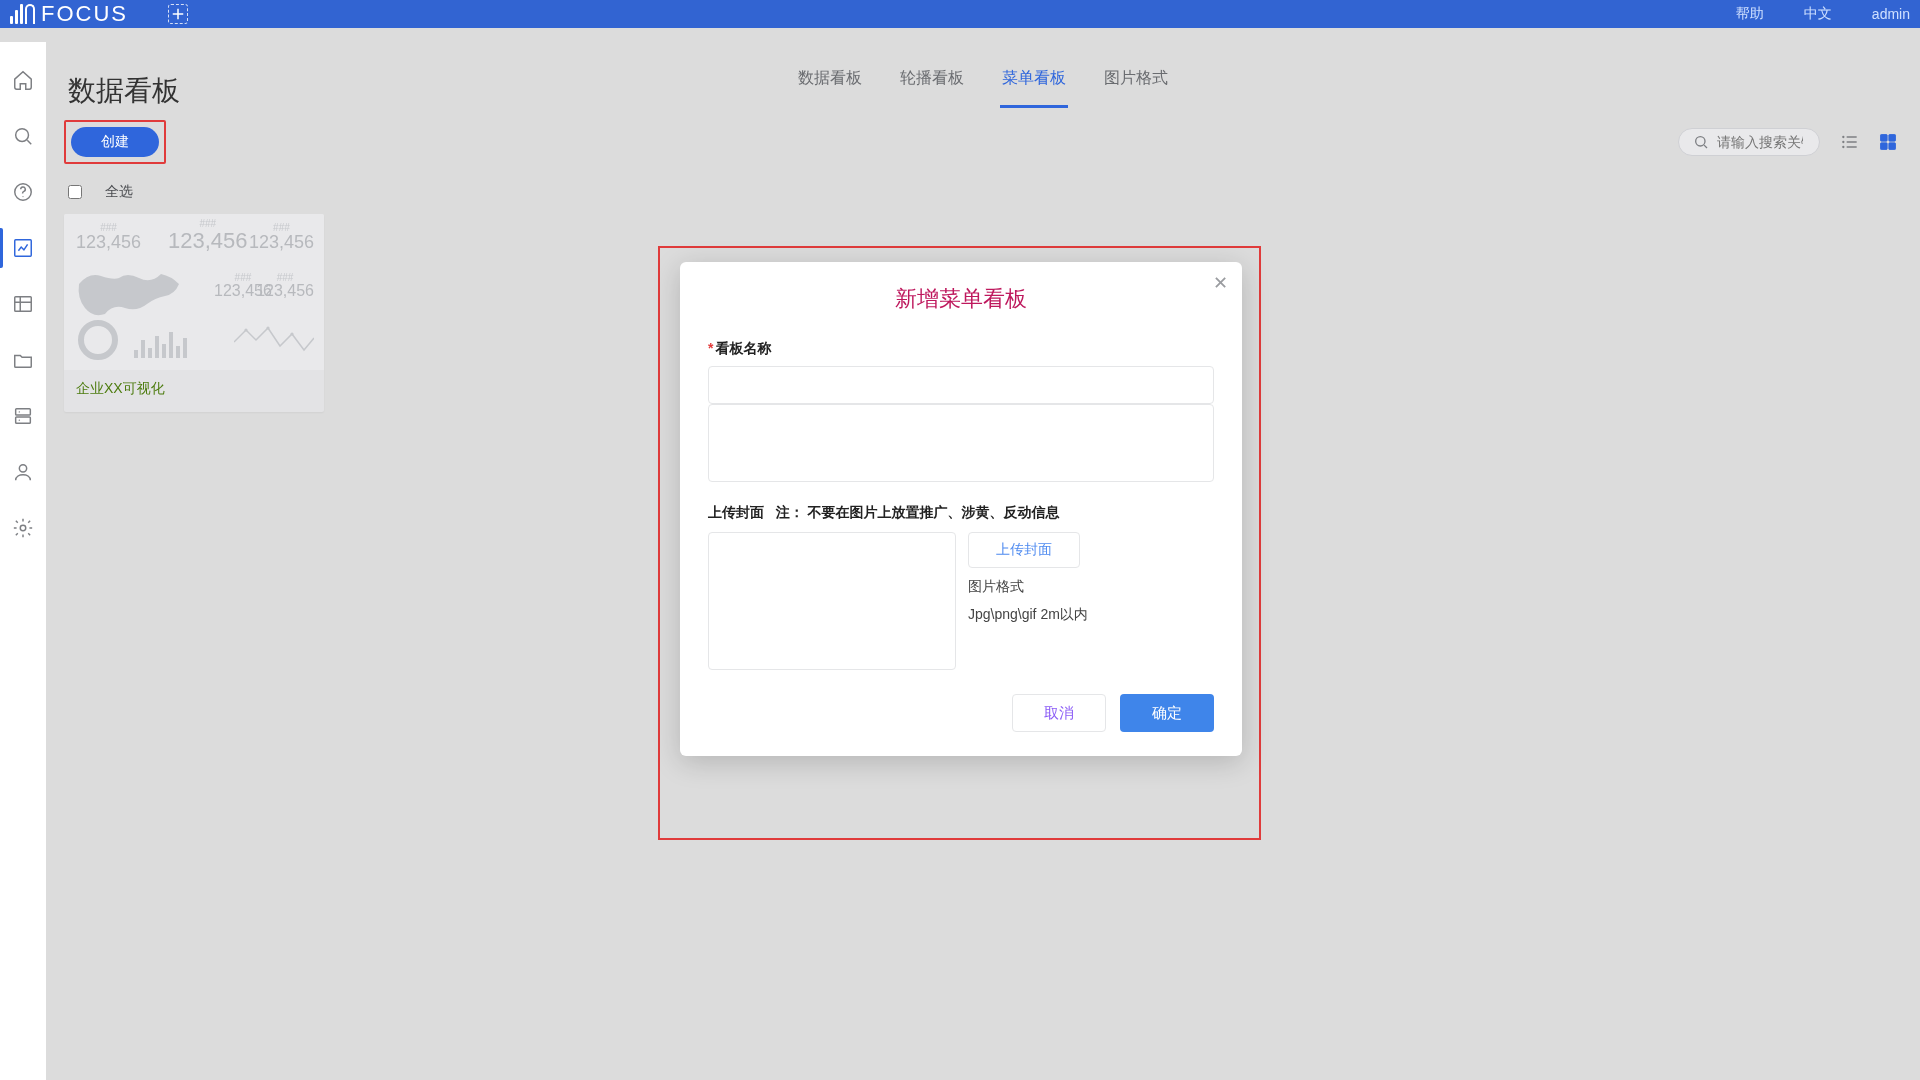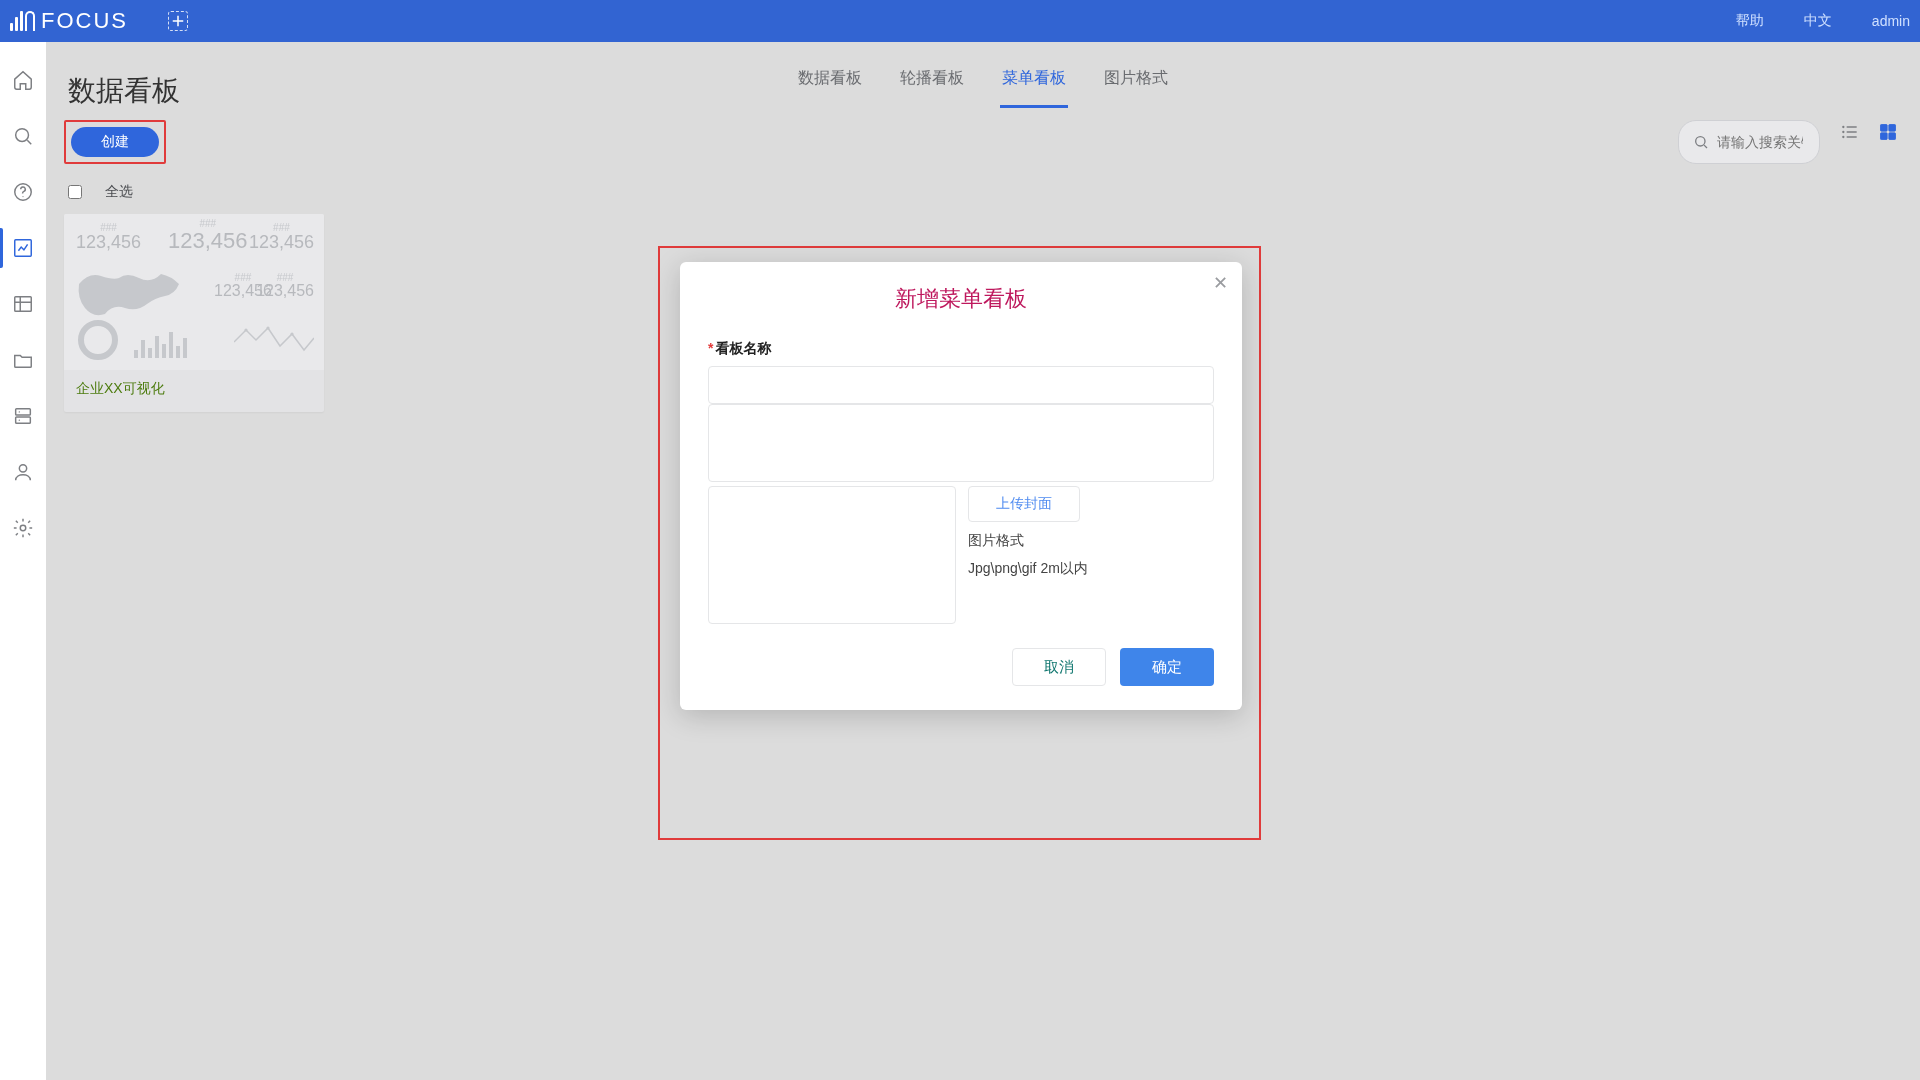--- a/index.html
+++ b/index.html
@@ -9,21 +9,21 @@
     --txt:#333;
     --muted:#8d8f93;
     --border:#e5e6e8;
     --bg:#dcdcdc;
     --white:#ffffff;
     --hl:#e03b3b;
   }
   *{box-sizing:border-box;font-family:"Helvetica Neue",Arial,"PingFang SC","Microsoft YaHei",sans-serif;}
   html,body{margin:0;padding:0;width:1920px;height:1080px;background:var(--bg);overflow:hidden;color:var(--txt);}
   
-  .topbar{position:absolute;left:0;top:0;width:100%;height:42px;background:var(--blue);display:flex;align-items:center;color:#fff;padding:0 10px;}
+  .topbar{position:absolute;left:0;top:0;width:100%;height:28px;background:var(--blue);display:flex;align-items:center;color:#fff;padding:0 10px;}
   .topbar .logo{display:flex;align-items:center;gap:6px;font-size:22px;letter-spacing:2px;font-weight:500;}
   .logo-mark{display:inline-flex;gap:2px;align-items:flex-end;height:20px;}
   .logo-mark span{display:inline-block;width:3px;background:#fff;border-radius:1px;}
   .logo-mark span:nth-child(1){height:8px;}
   .logo-mark span:nth-child(2){height:14px;}
   .logo-mark span:nth-child(3){height:20px;}
   .logo-mark span:nth-child(4){height:20px;background:transparent;border:2px solid #fff;width:10px;border-radius:10px 10px 0 0 ;height:20px;border-bottom:none;}
   .topbar .add-btn{margin-left:40px;width:20px;height:20px;border:1px dashed rgba(255,255,255,.8);border-radius:3px;display:flex;align-items:center;justify-content:center;color:#fff;font-size:14px;cursor:pointer;}
   .topbar .spacer{flex:1;}
   .topbar .link{color:#cfe0ff;font-size:14px;margin-left:40px;cursor:pointer;}
@@ -34,21 +34,21 @@
   .leftnav .nico.active::before{content:"";position:absolute;left:0;top:8px;bottom:8px;width:3px;background:var(--blue2);border-radius:0 2px 2px 0;}
   .leftnav svg{width:22px;height:22px;stroke:currentColor;fill:none;stroke-width:1.6;}
   
   .page{position:absolute;left:46px;top:42px;right:0;bottom:0;padding:24px 18px 0 18px;}
   .page-title{font-size:28px;color:#333;margin:6px 0 10px 4px;}
   
   .tabs{position:absolute;top:18px;left:0;right:0;display:flex;justify-content:center;gap:34px;}
   .tab{font-size:16px;color:#6a6c70;padding:8px 2px 16px;cursor:pointer;border-bottom:3px solid transparent;}
   .tab.active{color:var(--blue2);border-bottom-color:var(--blue2);}
   
-  .toolrow{margin-top:10px;display:flex;}
+  .toolrow{margin-top:10px;display:flex;align-items:center;}
   .create-wrap{border:2px solid var(--hl);padding:5px;border-radius:2px;}
   .create-btn{background:var(--blue2);color:#fff;border:none;border-radius:16px;padding:6px 30px;font-size:14px;cursor:pointer;}
   .toolrow .spacer{flex:1;}
   .searchbox{display:flex;align-items:center;border:1px solid #cfd0d4;border-radius:18px;background:#e9e9eb;padding:4px 14px;color:#9a9ca0;min-width:130px;}
   .searchbox svg{width:16px;height:16px;stroke:#7d7f83;fill:none;stroke-width:2;margin-right:6px;}
   .searchbox input{border:none;background:transparent;outline:none;font-size:14px;color:#555;width:90px;}
   .view-toggle{display:flex;gap:10px;margin-left:16px;}
   .vbtn{width:28px;height:24px;display:flex;align-items:center;justify-content:center;color:#7d7f83;cursor:pointer;border-radius:3px;}
   .vbtn.active{color:var(--blue2);}
   .vbtn svg{width:20px;height:20px;stroke:currentColor;fill:currentColor;}
@@ -76,21 +76,21 @@
   .minput{width:100%;height:38px;border:1px solid var(--border);border-radius:4px;padding:0 10px;font-size:14px;outline:none;}
   .mtext{width:100%;height:78px;border:1px solid var(--border);border-radius:4px;padding:8px 10px;font-size:14px;outline:none;resize:none;}
   .note{font-size:14px;color:#222;margin:18px 0 10px;font-weight:600;}
   .note span{font-weight:600;}
   .uprow{display:flex;gap:12px;align-items:flex-start;}
   .droparea{width:248px;height:138px;border:1px solid var(--border);border-radius:4px;background:#fff;}
   .upcol{display:flex;flex-direction:column;gap:10px;font-size:14px;color:#444;}
   .upbtn{border:1px solid var(--border);background:#fff;color:var(--blue3);padding:8px 20px;border-radius:4px;font-size:14px;cursor:pointer;width:112px;}
   .mfoot{display:flex;justify-content:flex-end;gap:14px;margin-top:24px;}
   .btn{min-width:94px;height:38px;border-radius:4px;font-size:15px;cursor:pointer;}
-  .btn.ghost{background:#fff;border:1px solid var(--border);color:#0f766e;}
+  .btn.ghost{background:#fff;border:1px solid var(--border);color:#8b5cf6;}
   .btn.primary{background:#3f85ea;border:none;color:#fff;}
 </style>
 </head>
 <body>
 
 <div class="topbar">
   <div class="logo">
     <span class="logo-mark">
         <span></span>
         <span></span>
@@ -252,20 +252,25 @@
 <div class="modal-hl"></div>
 <div class="modal">
   <div class="close">✕</div>
   <h3>新增菜单看板</h3>
 
   <div class="mlabel"><span class="req">*</span><span>看板名称</span></div>
   <input class="minput" style="">
 
   <textarea class="mtext" style=""></textarea>
 
+  <div class="note">
+    <span>上传封面</span>&nbsp;&nbsp;
+    <span>注：</span>
+    <span>不要在图片上放置推广、涉黄、反动信息</span>
+  </div>
 
   <div class="uprow">
     <div class="droparea"></div>
     <div class="upcol">
       <button class="upbtn">上传封面</button>
       <div>图片格式</div>
       <div>Jpg\png\gif 2m以内</div>
     </div>
   </div>
 

